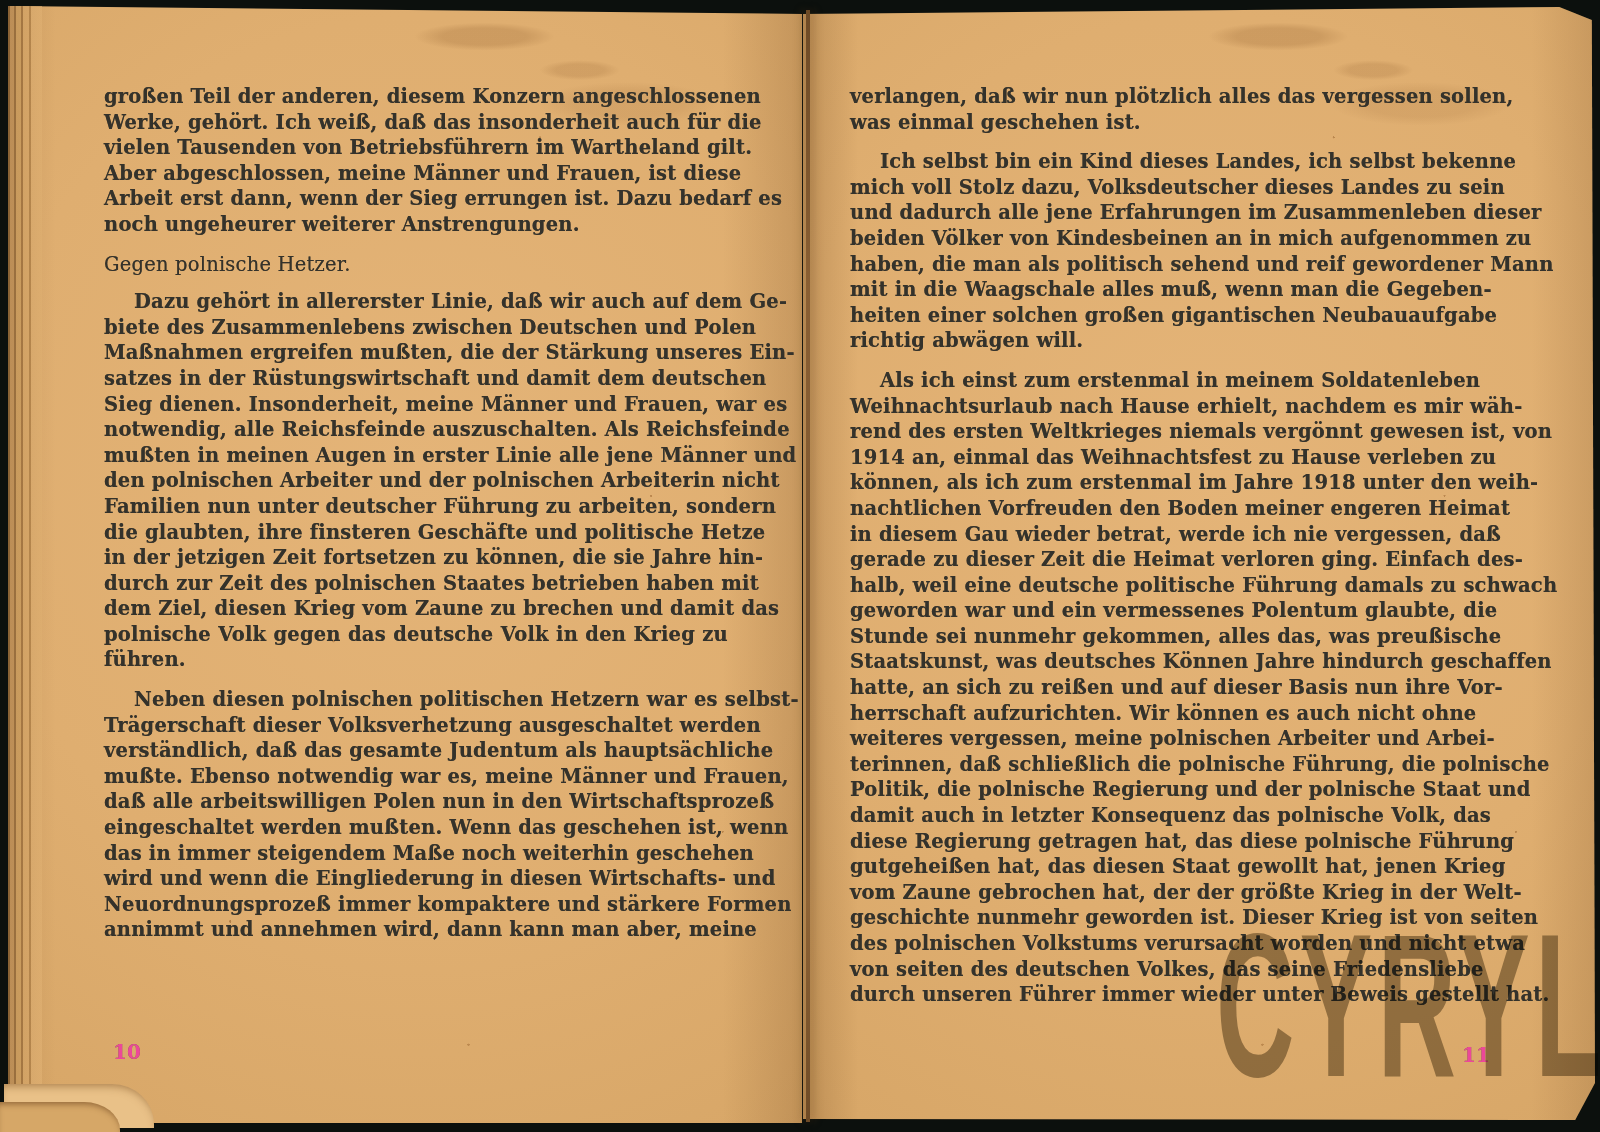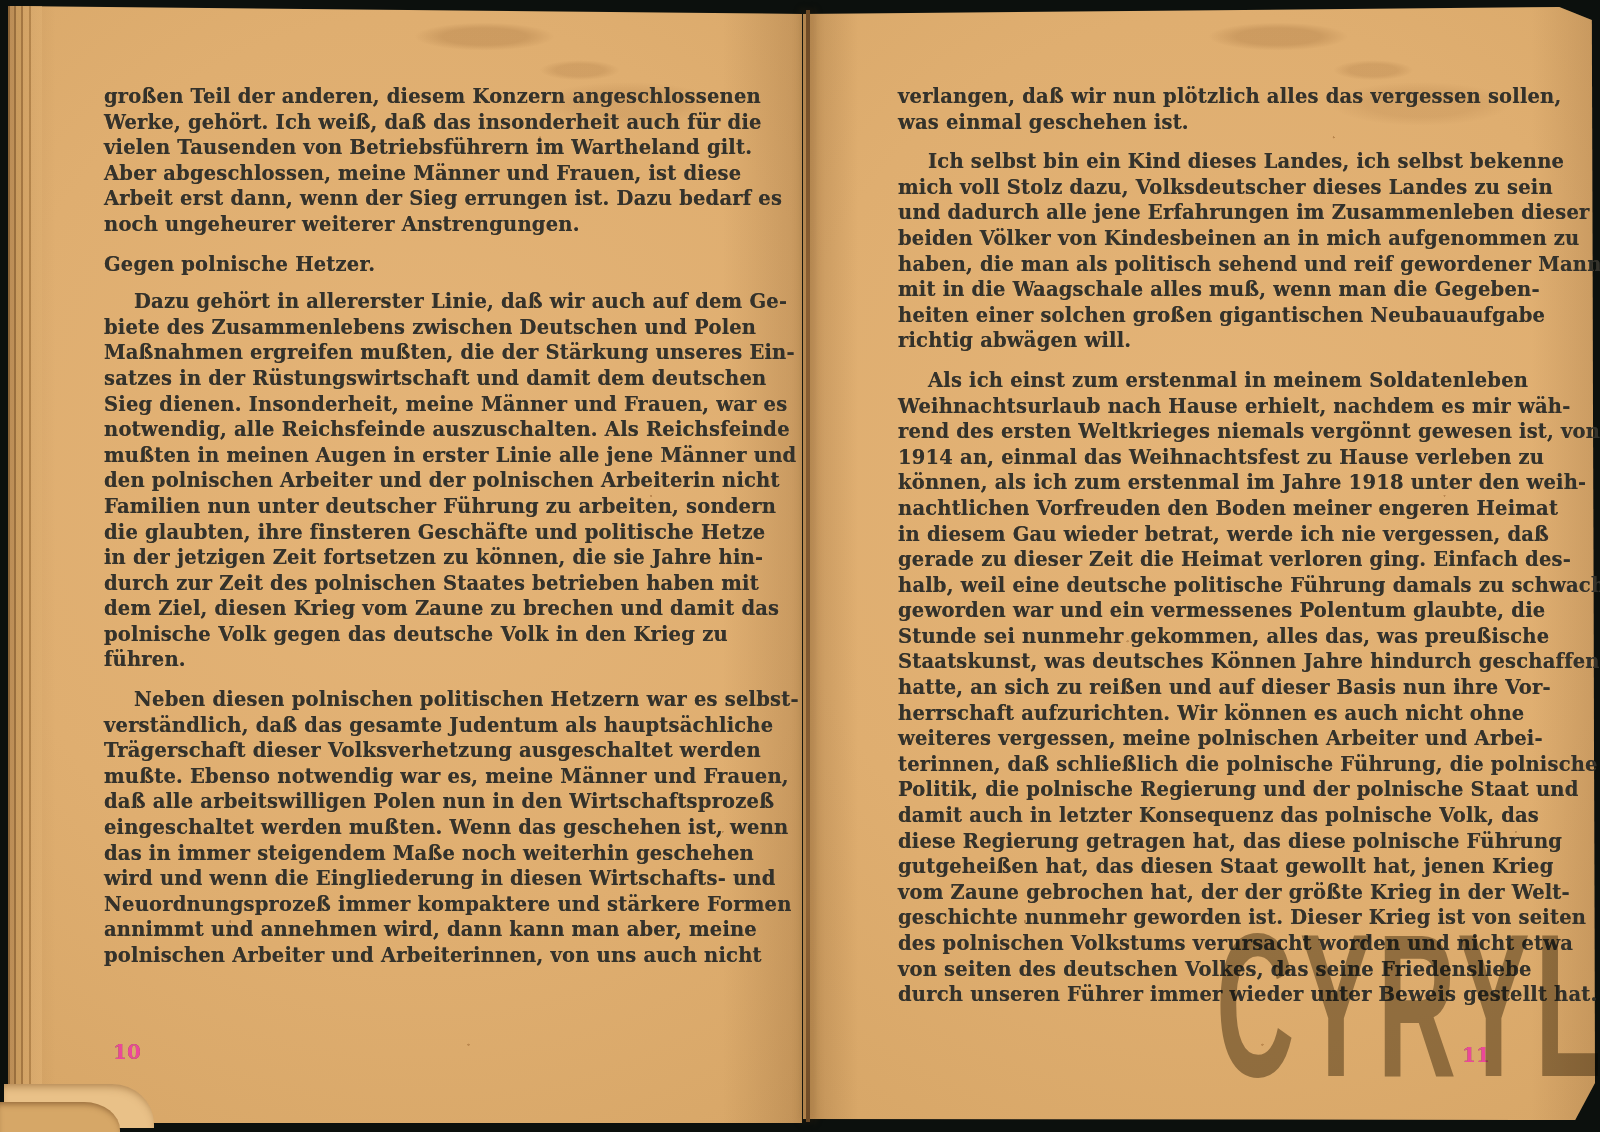--- a/index.html
+++ b/index.html
@@ -84,34 +84,34 @@
   
   .text-block{
     position:absolute;
     color:#34322b;
     font-size:19.5px;
     font-weight:bold;
     letter-spacing:.2px;
     text-shadow:0 0 .5px rgba(52,50,43,.65);
   }
   .tb-left{left:104px;top:84px;width:624px;}
-  .tb-right{left:898px;top:84px;width:622px;}
+  .tb-right{left:850px;top:84px;width:622px;}
   .line{
     line-height:25.6px;
     text-align:justify;
     text-align-last:justify;
     white-space:nowrap;
   }
   .line.last{text-align-last:left;}
   .line.indent{text-indent:30px;}
   .para{margin:0 0 14px 0;}
   .heading{
     line-height:25.6px;
     margin:4px 0 12px 0;
-    font-weight:bold;
+    font-weight:normal;
   }
   .page-number{
     position:absolute;
     color:#ec4899;font-size:20px;font-weight:bold;
     text-shadow:0 0 .5px rgba(52,50,43,.65);
   }
   .pn-left{left:113px;top:1040px;}
   .pn-right{left:1462px;top:1043px;}
 
   
@@ -168,30 +168,29 @@
         <div class="line">Familien nun unter deutscher Führung zu arbeiten, sondern</div>
         <div class="line">die glaubten, ihre finsteren Geschäfte und politische Hetze</div>
         <div class="line">in der jetzigen Zeit fortsetzen zu können, die sie Jahre hin-</div>
         <div class="line">durch zur Zeit des polnischen Staates betrieben haben mit</div>
         <div class="line">dem Ziel, diesen Krieg vom Zaune zu brechen und damit das</div>
         <div class="line">polnische Volk gegen das deutsche Volk in den Krieg zu</div>
         <div class="line last">führen.</div>
       </div>
       <div class="para">
         <div class="line indent">Neben diesen polnischen politischen Hetzern war es selbst-</div>
+        <div class="line">Trägerschaft dieser Volksverhetzung ausgeschaltet werden</div>
         <div class="line">verständlich, daß das gesamte Judentum als hauptsächliche</div>
-        <div class="line">Trägerschaft dieser Volksverhetzung ausgeschaltet werden</div>
         <div class="line">mußte. Ebenso notwendig war es, meine Männer und Frauen,</div>
         <div class="line">daß alle arbeitswilligen Polen nun in den Wirtschaftsprozeß</div>
         <div class="line">eingeschaltet werden mußten. Wenn das geschehen ist, wenn</div>
         <div class="line">das in immer steigendem Maße noch weiterhin geschehen</div>
         <div class="line">wird und wenn die Eingliederung in diesen Wirtschafts- und</div>
         <div class="line">Neuordnungsprozeß immer kompaktere und stärkere Formen</div>
         <div class="line">annimmt und annehmen wird, dann kann man aber, meine</div>
-        <div class="line last">polnischen Arbeiter und Arbeiterinnen, von uns auch nicht</div>
       </div>
     </div>
   <div class="text-block tb-right">
       <div class="para">
         <div class="line">verlangen, daß wir nun plötzlich alles das vergessen sollen,</div>
         <div class="line last">was einmal geschehen ist.</div>
       </div>
       <div class="para">
         <div class="line indent">Ich selbst bin ein Kind dieses Landes, ich selbst bekenne</div>
         <div class="line">mich voll Stolz dazu, Volksdeutscher dieses Landes zu sein</div>

